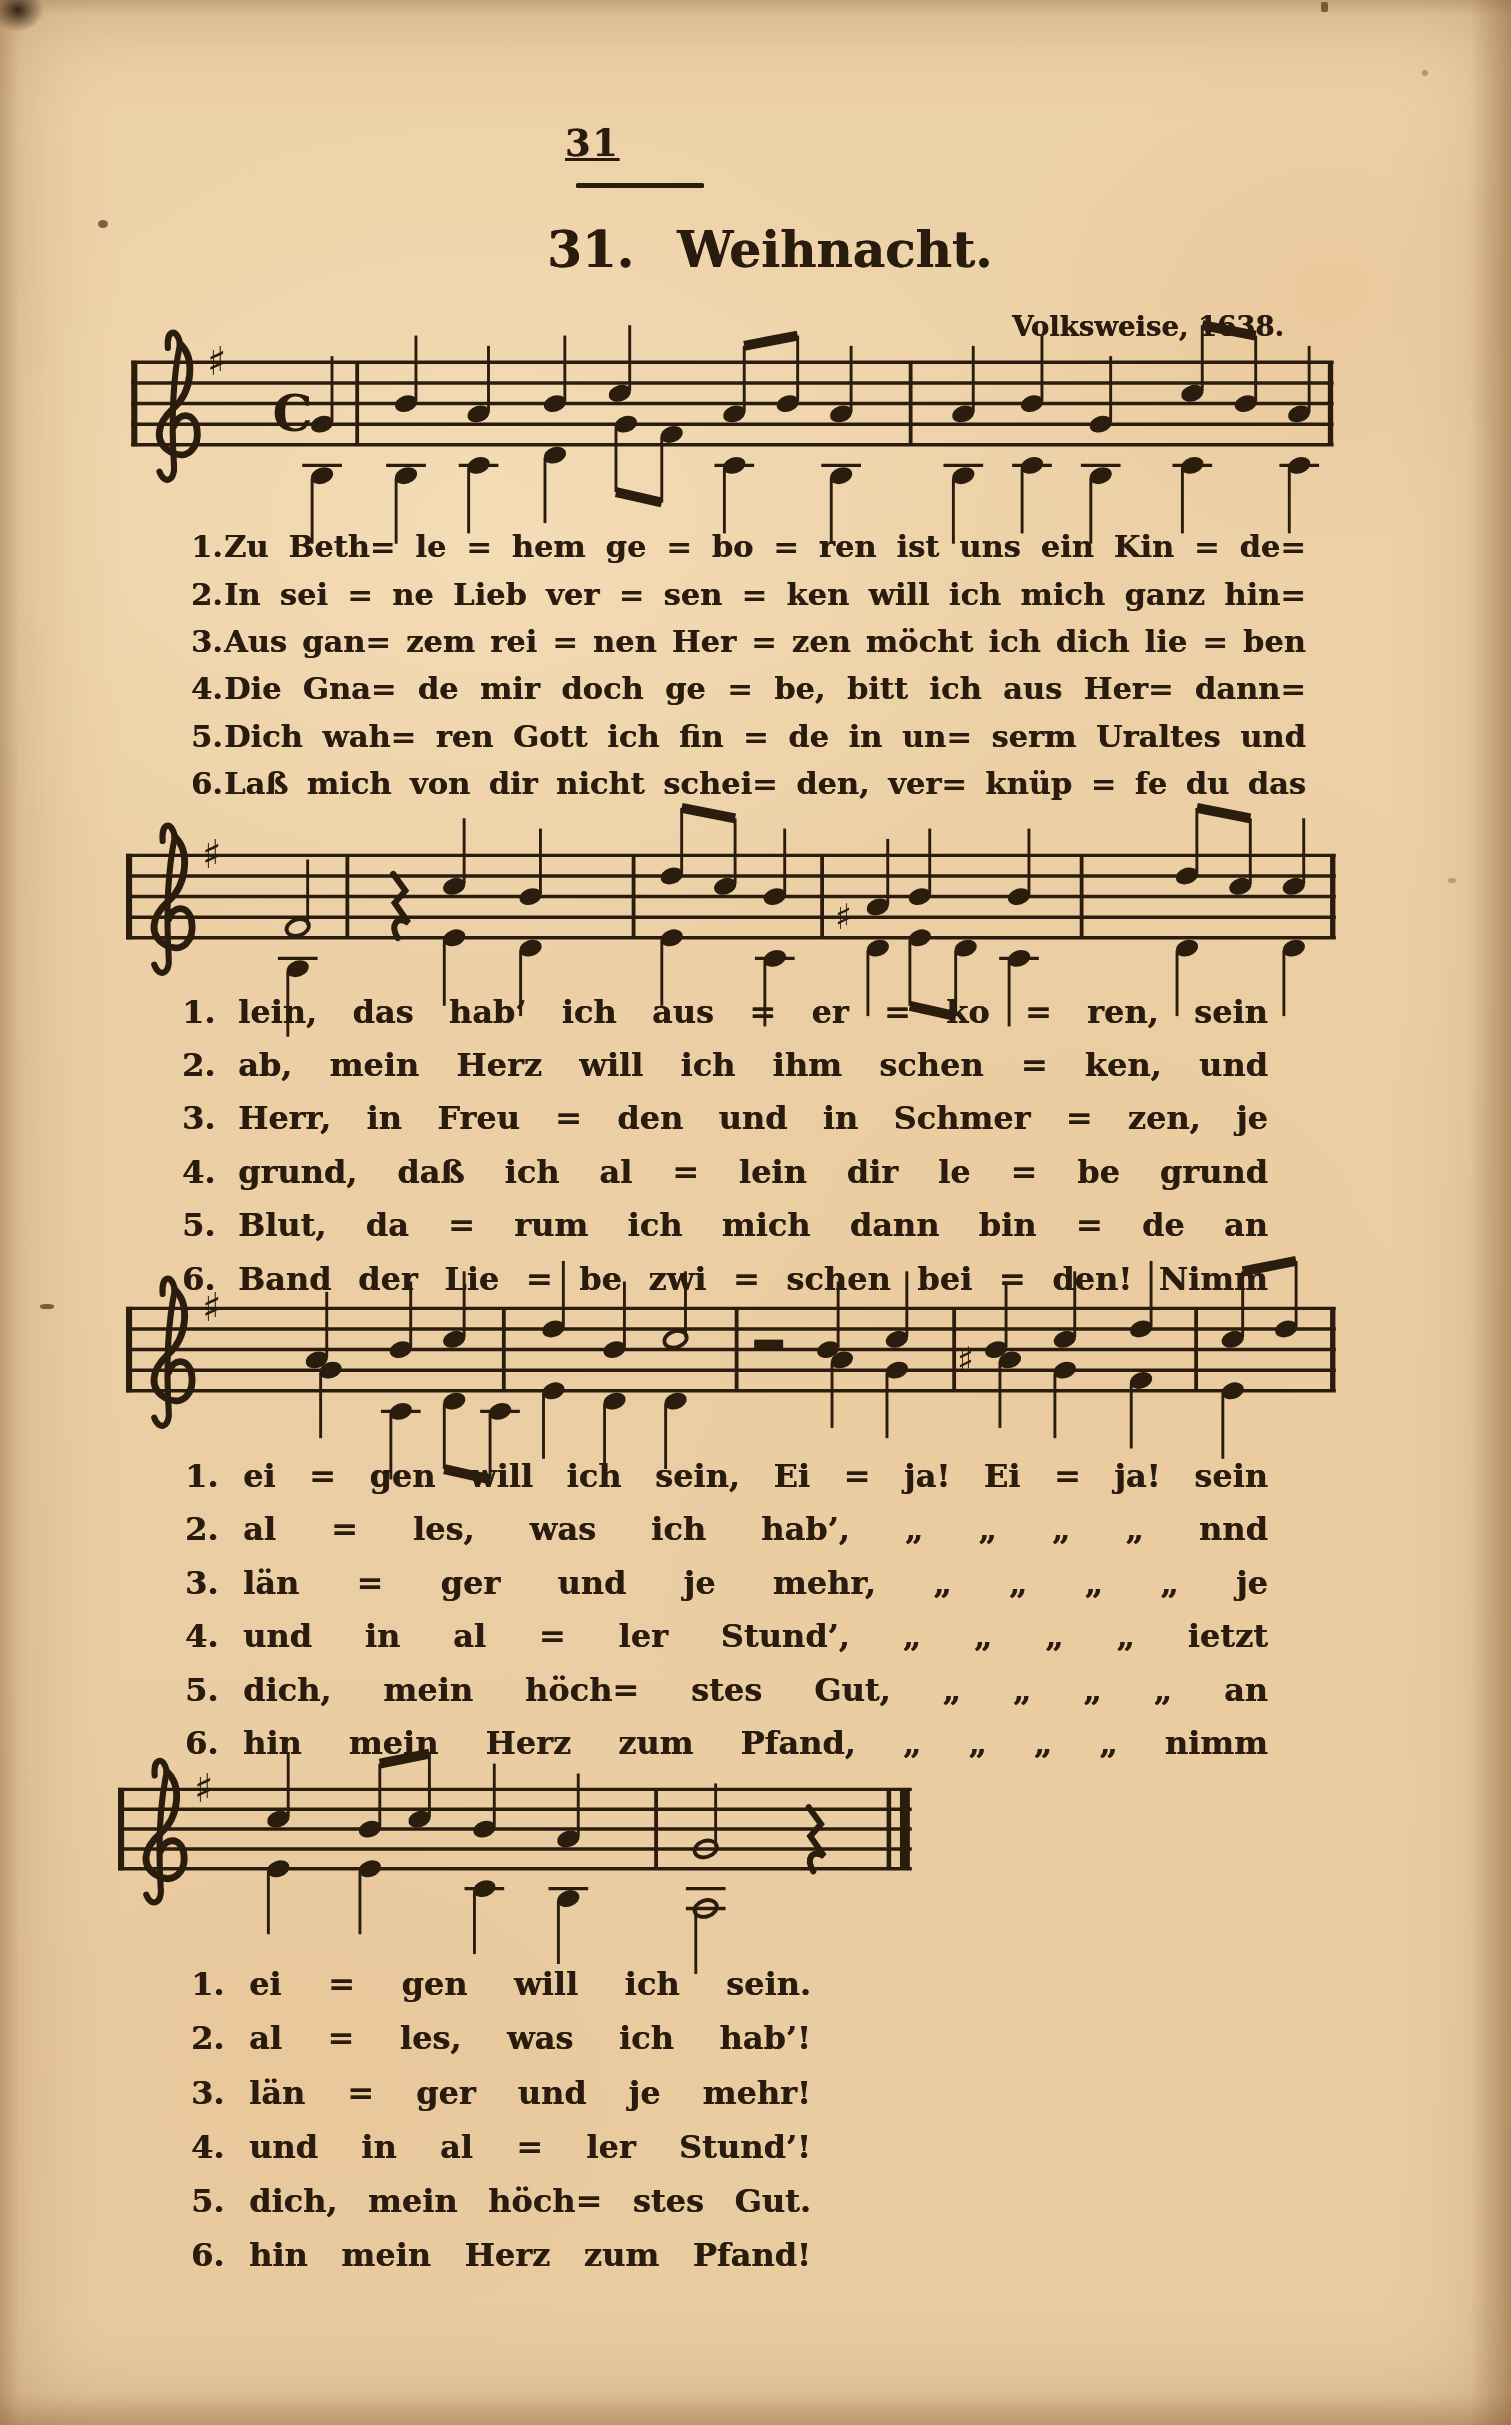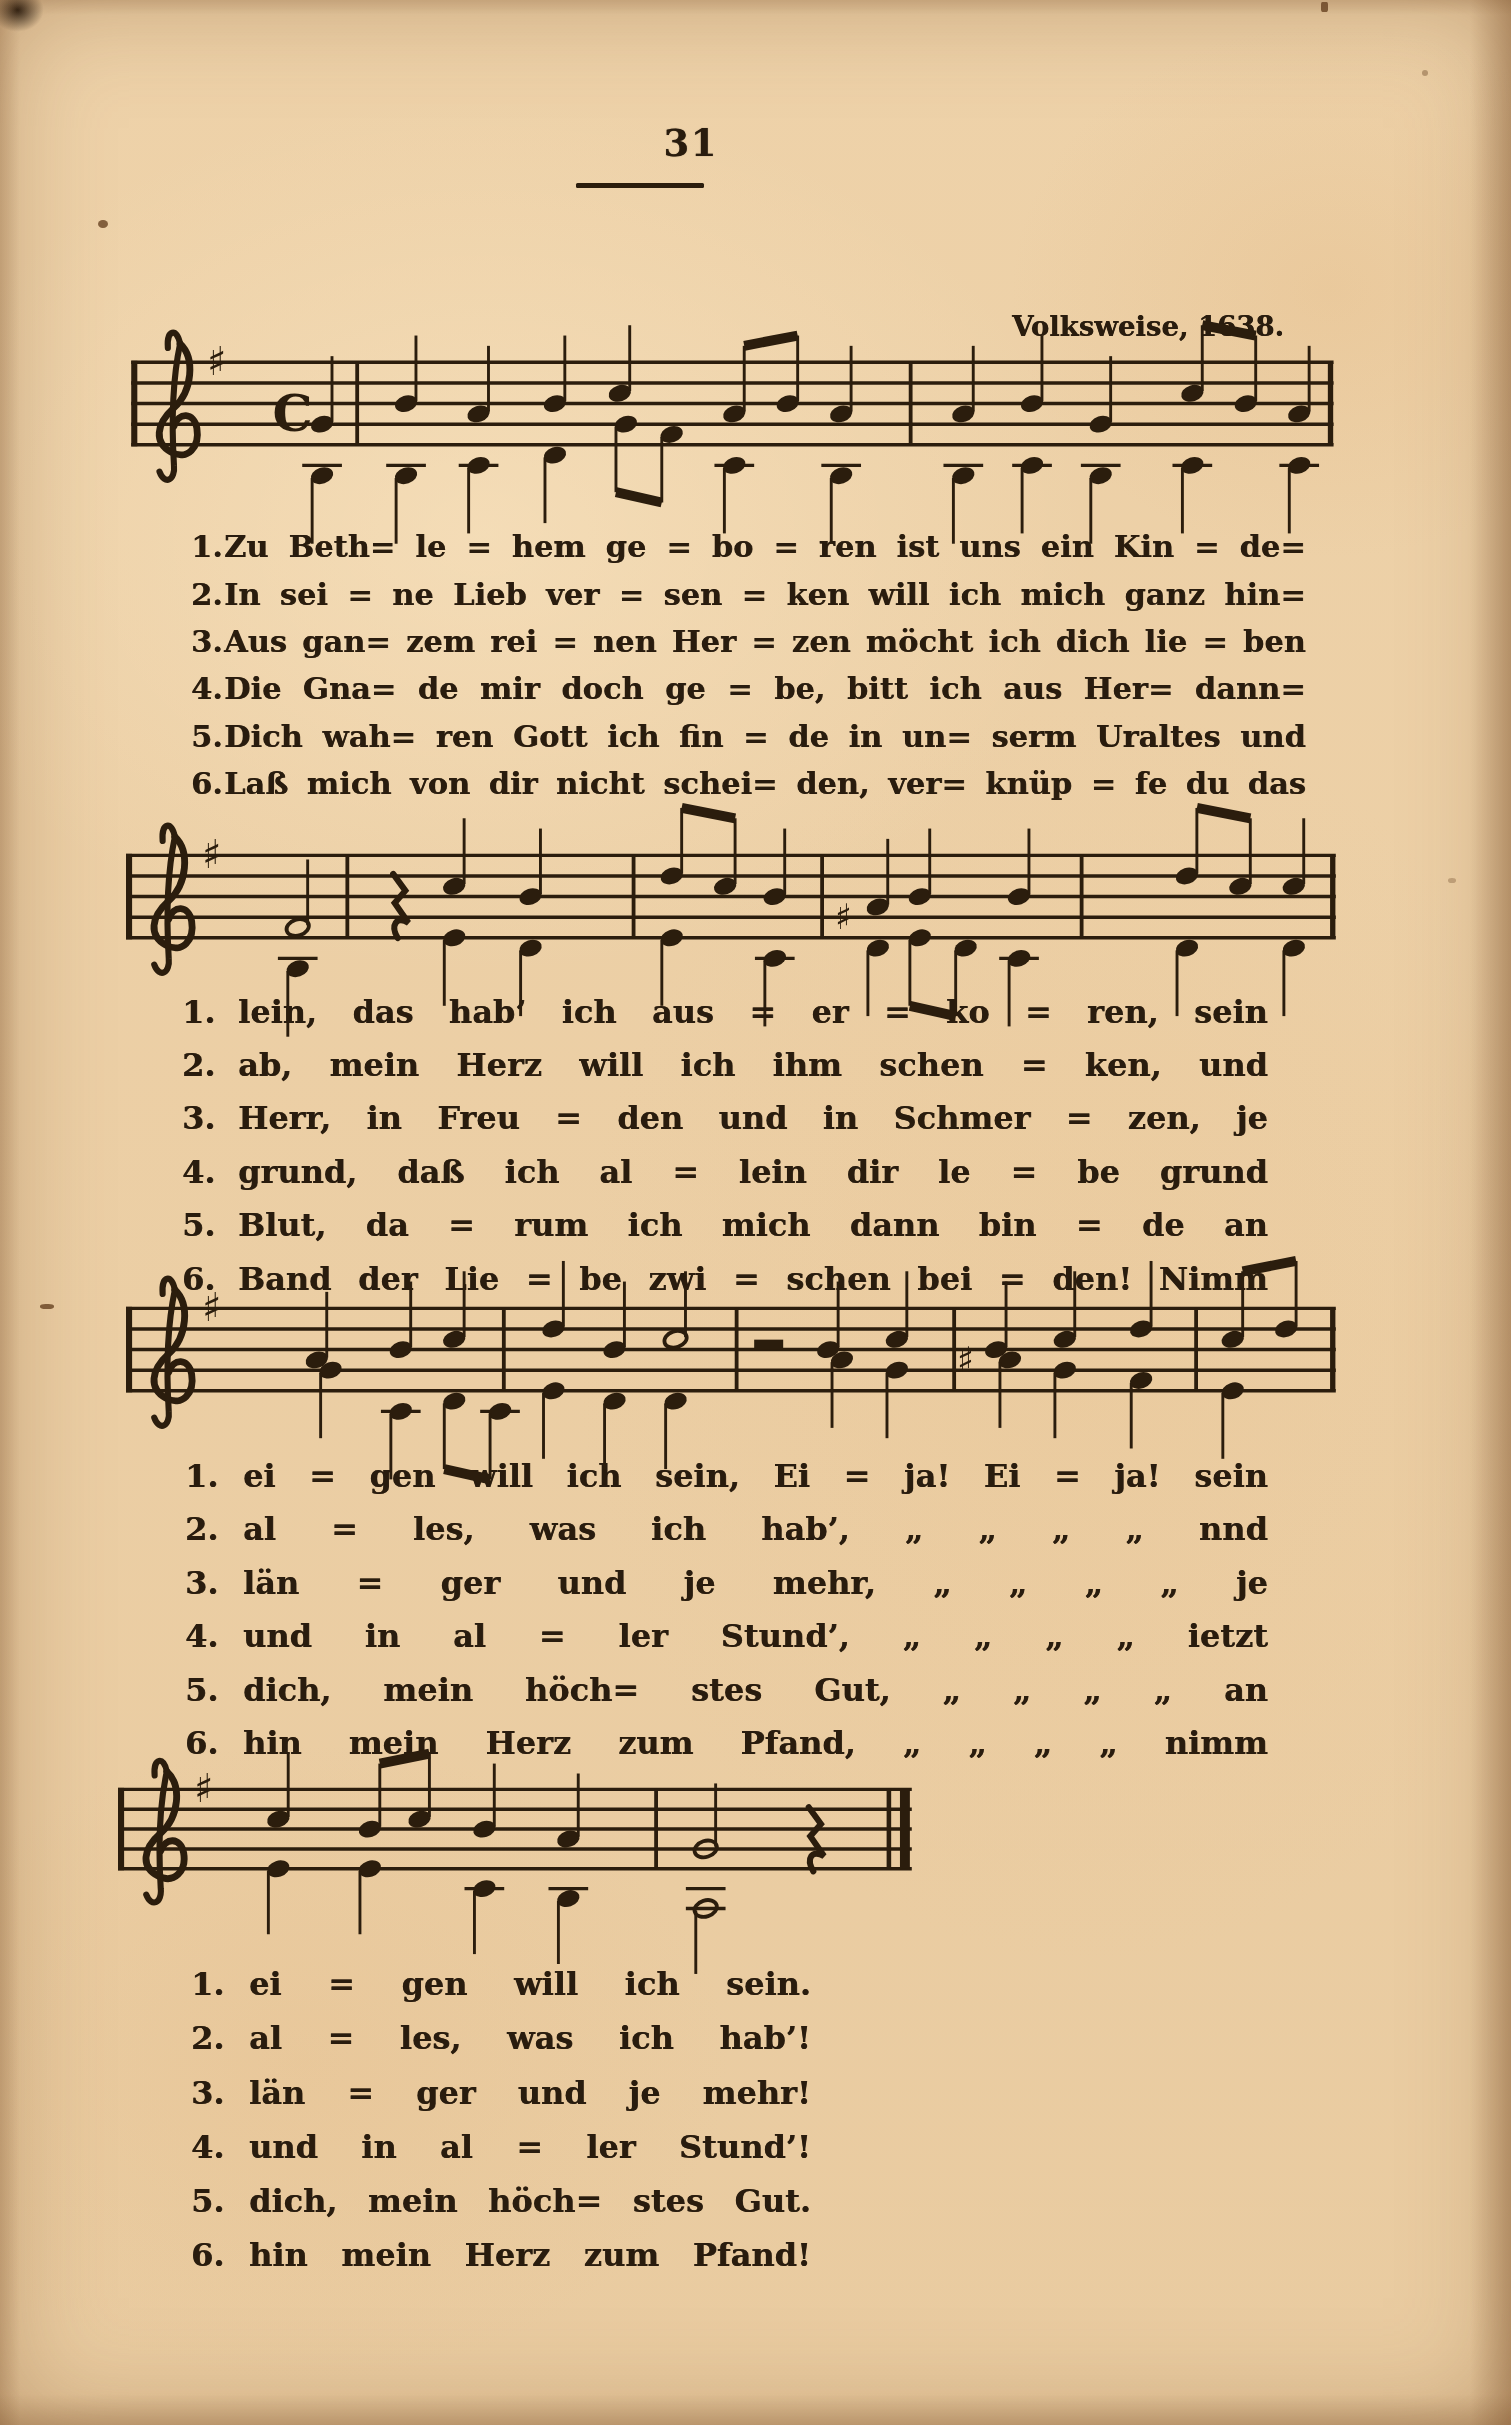--- a/index.html
+++ b/index.html
@@ -17,22 +17,22 @@
   }
   .edge{position:absolute;pointer-events:none;}
   .edge-right{right:0;top:0;width:42px;height:100%;background:linear-gradient(to right, rgba(125,78,38,0), rgba(110,65,28,.34));}
   .edge-left{left:0;top:0;width:20px;height:100%;background:linear-gradient(to left, rgba(125,78,38,0), rgba(110,65,28,.22));}
   .edge-bottom{left:0;bottom:0;width:100%;height:32px;background:linear-gradient(to bottom, rgba(125,78,38,0), rgba(110,65,28,.26));}
   .edge-top{left:0;top:0;width:100%;height:15.3px;background:linear-gradient(to top, rgba(125,78,38,0), rgba(110,65,28,.18));}
   .corner-blot{position:absolute;top:-12.2px;left:-9.2px;width:53px;height:44px;
     background:radial-gradient(ellipse, rgba(38,24,11,.95), rgba(38,24,11,0) 70%);}
   .speck{position:absolute;background:rgba(95,58,26,.75);border-radius:50%;}
   .ink{color:#291c0e;}
-  .pageno{position:absolute;left:565px;top:121px;width:153px;text-align:right;
-    font-size:37px;font-weight:bold;letter-spacing:1.5px;text-shadow:0 0 0.8px rgba(41,28,14,.7);}
+  .pageno{position:absolute;left:565px;top:121px;width:153px;text-align:left;
+    font-size:37px;font-weight:bold;letter-spacing:1.5px;text-shadow:0 0 0.8px rgba(41,28,14,.7);text-decoration:underline;}
   .pagerule{position:absolute;left:576px;top:183px;width:128px;height:4.6px;background:#2b1d0d;border-radius:1.5px;}
   .titlerow{position:absolute;left:547px;top:220px;display:flex;gap:43px;
     font-size:50px;font-weight:bold;text-shadow:0.6px 0 #291c0e;}
   .attr{position:absolute;left:1008px;top:290px;width:276px;text-align:right;
     font-size:27.5px;font-weight:bold;text-shadow:0.4px 0 #291c0e;margin-top:20px;}
   .vline{position:absolute;display:flex;font-weight:bold;white-space:nowrap;
     text-shadow:0.4px 0 rgba(41,28,14,.85);}
   .vnum{flex:0 0 auto;}
   .vtokens{flex:1 1 auto;display:flex;justify-content:space-between;}
   .vfooter{position:absolute;left:811px;top:2219px;font-size:34px;font-weight:bold;
@@ -52,20 +52,24 @@
 
   <div class="speck" style="left:98px;top:220px;width:10px;height:8.4px;"></div>
   <div class="speck" style="left:40px;top:1304px;width:13.7px;height:5.3px;border-radius:40%;"></div>
   <div class="speck" style="left:1422px;top:70px;width:6.1px;height:6.1px;opacity:.5;"></div>
   <div class="speck" style="left:1448px;top:878px;width:7.6px;height:4.6px;opacity:.4;"></div>
   <div class="speck" style="left:1321px;top:1.5px;width:6.9px;height:10.7px;border-radius:20%;"></div>
 
   <div class="pageno ink">31</div>
   <div class="pagerule"></div>
 
+  <div class="titlerow ink">
+    <span>31.</span>
+    <span>Weihnacht.</span>
+  </div>
 
   <div class="attr ink">Volksweise, 1638.</div>
 
 
 <div class="vline ink" style="left: 191px; top: 528px; width: 1115px; font-size: 30.5px;">
       <span class="vnum" style="width: 33px;">1.</span>
       <span class="vtokens">
         <span>Zu</span>
         <span>Beth=</span>
         <span>le</span>

